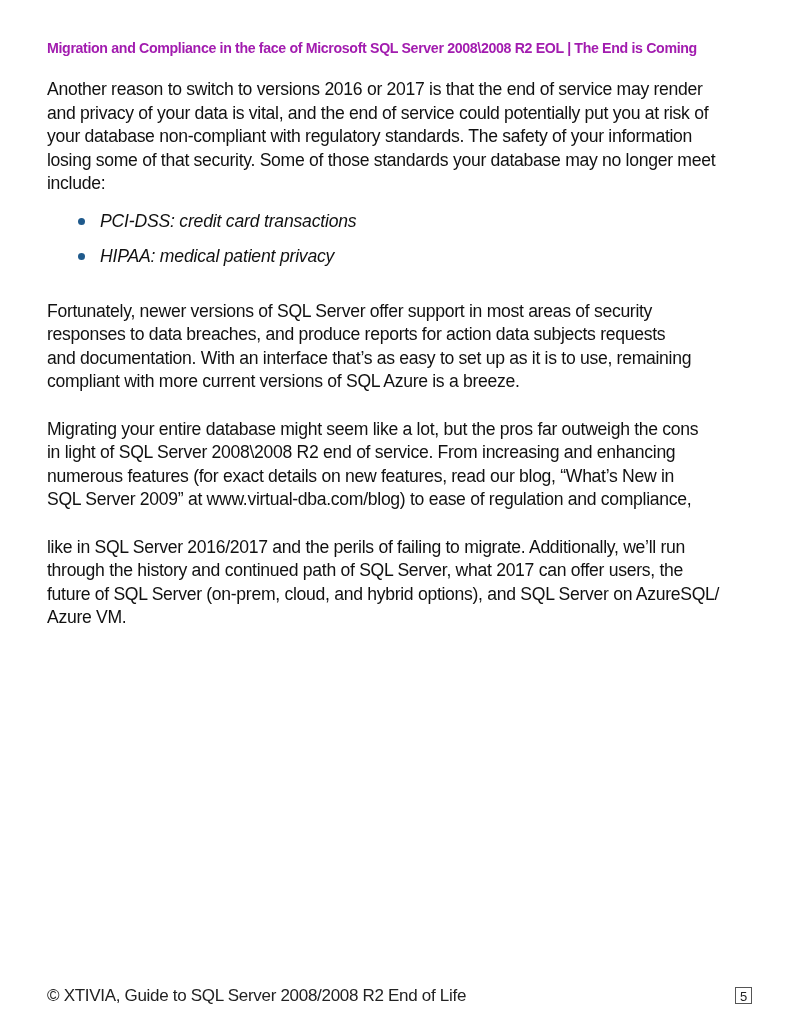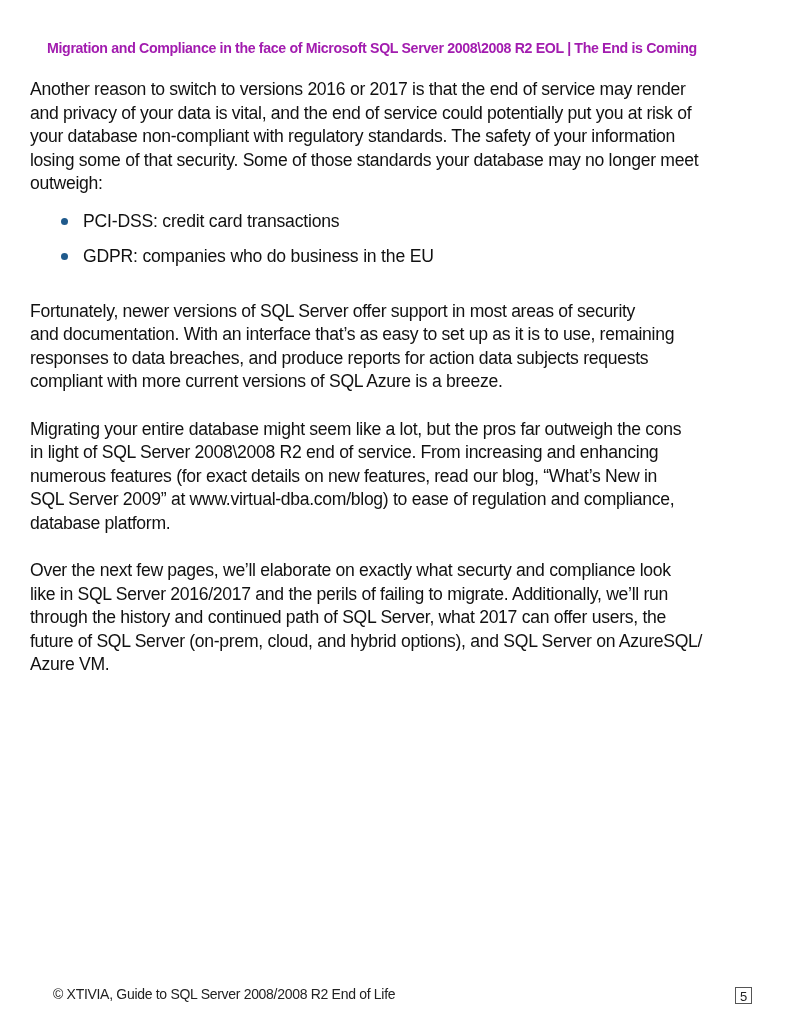--- a/index.html
+++ b/index.html
@@ -1,79 +1,77 @@
 <!DOCTYPE html>
 <html><head>
 <meta charset="utf-8">
 <style>
   html, body { margin: 0; padding: 0; background: #ffffff; }
   body { width: 800px; height: 1035px; position: relative; overflow: hidden;
          font-family: "Liberation Sans", "DejaVu Sans", sans-serif; color: #111111; }
   .header { position: absolute; left: 47px; top: 40px; font-size: 14.2px; font-weight: bold;
             color: #a21caf; letter-spacing: -0.35px; white-space: nowrap; }
-  .content { position: absolute; left: 30px; top: 78px; width: 720px; }
+  .content { position: absolute; left: 47px; top: 78px; width: 720px; }
   .para { font-size: 17.6px; line-height: 23.6px; letter-spacing: -0.3px; margin: 0; }
   .para .line { display: block; white-space: nowrap; }
   .p1 { margin-bottom: 14px; }
   .bullets { list-style: none; margin: 0 0 19px 0; padding: 0; }
   .bullet { position: relative; padding-left: 53px; font-size: 17.6px; line-height: 23.6px;
-            height: 35.3px; letter-spacing: -0.2px; white-space: nowrap; }
+            height: 35.3px; letter-spacing: -0.2px; white-space: nowrap; font-style: italic; }
   .bullet-dot { position: absolute; left: 31px; top: 8px; width: 7px; height: 7px;
                 border-radius: 50%; background: #1f5a8c; }
   .gap { height: 23.6px; }
-  .footer { position: absolute; left: 53px; top: 986px; font-size: 14px; color: #222222;
+  .footer { position: absolute; left: 47px; top: 986px; font-size: 17px; color: #222222;
             letter-spacing: -0.3px; white-space: nowrap; }
   .page-num { position: absolute; left: 735px; top: 987px; width: 17px; height: 17px;
               border: 1px solid #555555; font-size: 13px; line-height: 17px; text-align: center;
               color: #222222; box-sizing: border-box; }
 </style>
 </head>
 <body>
 
 <div class="header">Migration and Compliance in the face of Microsoft SQL Server 2008\2008 R2 EOL | The End is Coming</div>
 
 <div class="content">
   <p class="para p1">
     <span class="line">Another reason to switch to versions 2016 or 2017 is that the end of service may render</span>
     <span class="line">and privacy of your data is vital, and the end of service could potentially put you at risk of</span>
     <span class="line">your database non-compliant with regulatory standards. The safety of your information</span>
     <span class="line">losing some of that security. Some of those standards your database may no longer meet</span>
-    <span class="line">outweigh:</span>
+    <span class="line">include:</span>
   </p>
 
   <ul class="bullets">
     <li class="bullet">
       <span class="bullet-dot"></span>
       <span>PCI-DSS: credit card transactions</span>
     </li>
     <li class="bullet">
       <span class="bullet-dot"></span>
-      <span>GDPR: companies who do business in the EU</span>
+      <span>HIPAA: medical patient privacy</span>
     </li>
   </ul>
 
   <p class="para">
     <span class="line">Fortunately, newer versions of SQL Server offer support in most areas of security</span>
+    <span class="line">responses to data breaches, and produce reports for action data subjects requests</span>
     <span class="line">and documentation. With an interface that’s as easy to set up as it is to use, remaining</span>
-    <span class="line">responses to data breaches, and produce reports for action data subjects requests</span>
     <span class="line">compliant with more current versions of SQL Azure is a breeze.</span>
   </p>
   <div class="gap"></div>
 
   <p class="para">
     <span class="line">Migrating your entire database might seem like a lot, but the pros far outweigh the cons</span>
     <span class="line">in light of SQL Server 2008\2008 R2 end of service. From increasing and enhancing</span>
     <span class="line">numerous features (for exact details on new features, read our blog, “What’s New in</span>
     <span class="line">SQL Server 2009” at www.virtual-dba.com/blog) to ease of regulation and compliance,</span>
-    <span class="line">database platform.</span>
   </p>
   <div class="gap"></div>
 
   <p class="para">
-    <span class="line">Over the next few pages, we’ll elaborate on exactly what securty and compliance look</span>
     <span class="line">like in SQL Server 2016/2017 and the perils of failing to migrate. Additionally, we’ll run</span>
     <span class="line">through the history and continued path of SQL Server, what 2017 can offer users, the</span>
     <span class="line">future of SQL Server (on-prem, cloud, and hybrid options), and SQL Server on AzureSQL/</span>
     <span class="line">Azure VM.</span>
   </p>
 </div>
 
 <div class="footer">© XTIVIA, Guide to SQL Server 2008/2008 R2 End of Life</div>
 <div class="page-num">5</div>
 

